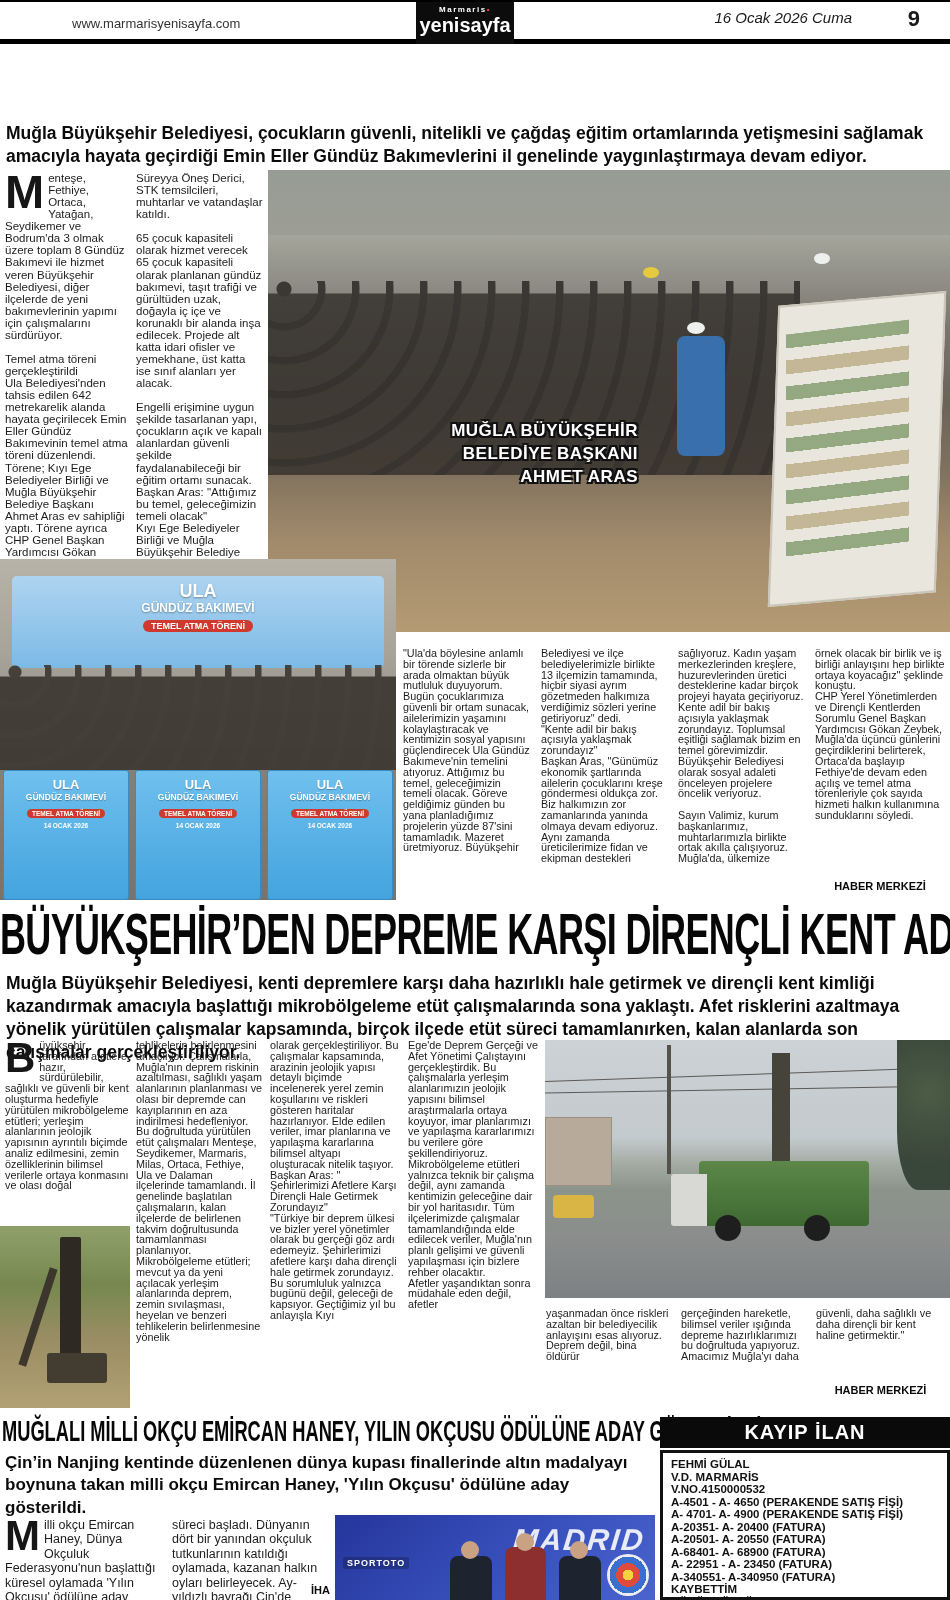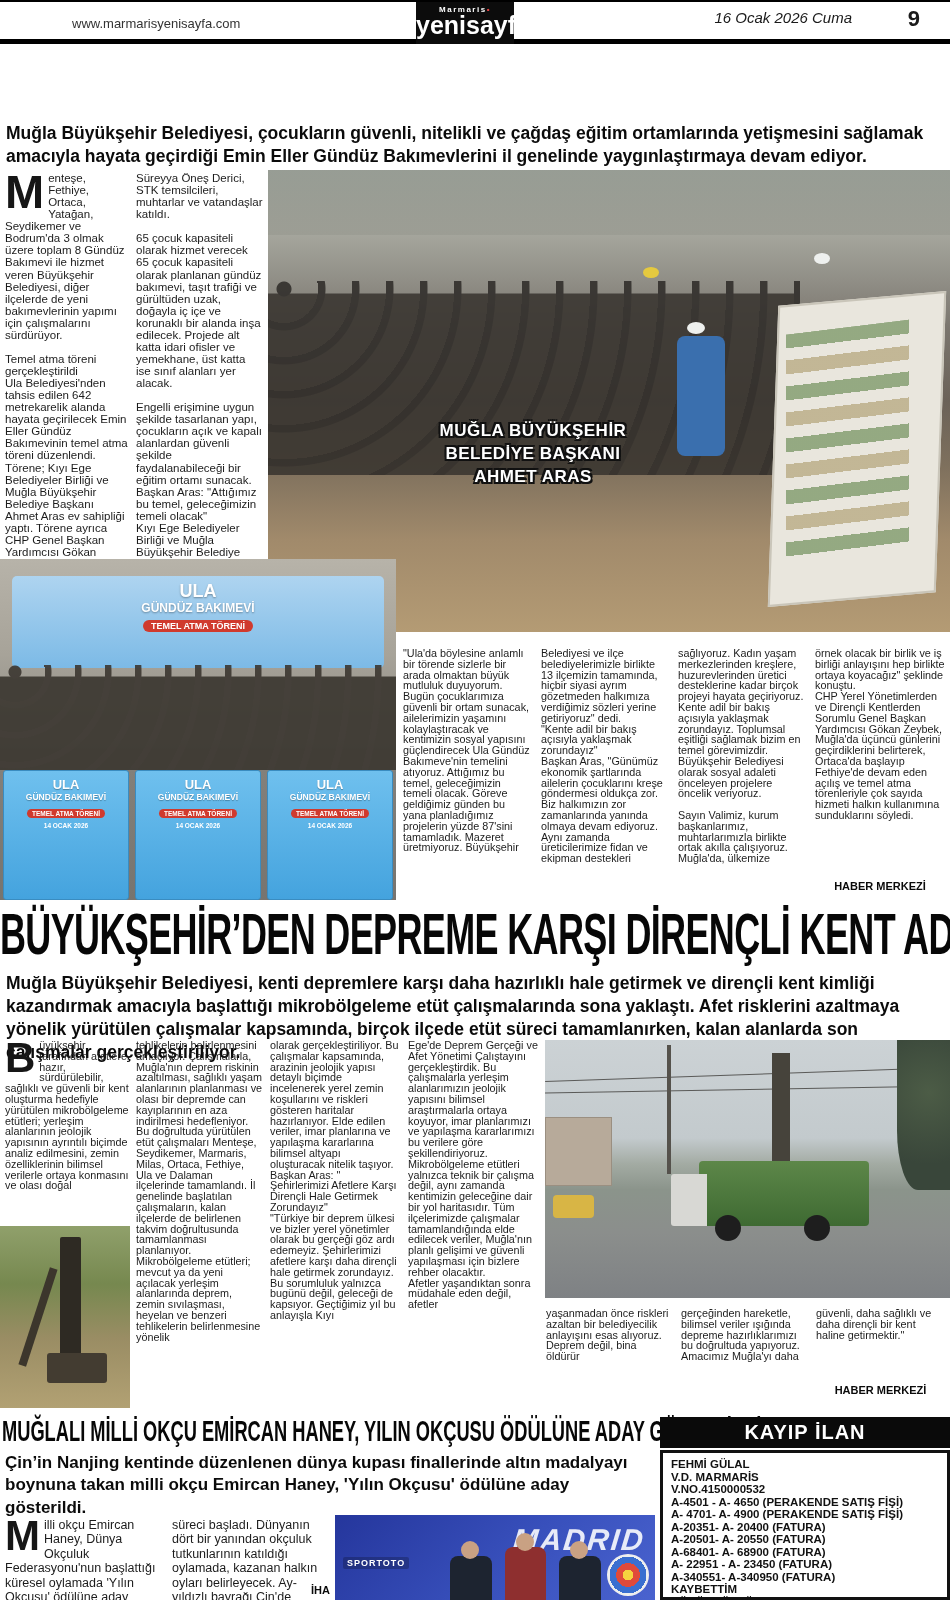--- a/index.html
+++ b/index.html
@@ -5,21 +5,21 @@
   html,body{margin:0;padding:0;background:#e9e9e9;}
   #page{position:relative;width:950px;height:1600px;background:#ffffff;overflow:hidden;
         font-family:"Liberation Sans",sans-serif;color:#1a1a1a;margin:0 auto;}
   .abs{position:absolute;}
   
   .site{font-size:13px;color:#333;}
   .rule{background:#000;}
   .logo{background:#0c0c0c;color:#fff;text-align:center;padding-top:3px;box-sizing:border-box;}
   .logo-top{font-size:8px;letter-spacing:1.5px;font-weight:bold;display:block;line-height:9px;}
   .logo-dot{color:#e44;}
-  .logo-main{font-size:25px;font-weight:bold;letter-spacing:0;display:block;line-height:22px;}
+  .logo-main{font-size:20px;font-weight:bold;letter-spacing:0;display:block;line-height:22px;}
   .date{font-size:15px;font-weight:normal;font-style:italic;}
   .pagenum{font-size:22px;font-weight:bold;}
   
   .headline{white-space:nowrap;font-weight:bold;color:#070707;line-height:1;letter-spacing:-1px;transform-origin:0 0;display:inline-block;}
   .subhead{font-size:17.5px;font-weight:bold;color:#0b0b0b;line-height:1.32;}
   
   .col{font-size:11.5px;line-height:1.05;color:#1c1c1c;overflow:hidden;}
   .coltext{white-space:pre-line;}
   .col.small{font-size:10.8px;line-height:1.0;}
   .col.big{font-size:12.5px;line-height:1.15;}
@@ -88,21 +88,21 @@
     <div class="abs" style="left:0;top:0;width:100%;height:14%;background:linear-gradient(180deg,#8e948b,#9a9b92);opacity:.8;"></div>
     <div class="abs" style="left:0;top:24%;width:78%;height:42%;
          background:repeating-radial-gradient(circle at 16px 8px,#2d2a27 0 7px,rgba(0,0,0,0) 8px 34px),linear-gradient(180deg,rgba(0,0,0,0) 0 12px,#37332e 13px 100%);opacity:.85;"></div>
     <div class="abs" style="left:74%;top:28%;width:24%;height:64%;background:#e9e6dd;border:2px solid #c9c5b9;transform:skewY(-7deg) rotate(2deg);"></div>
     <div class="abs" style="left:76%;top:34%;width:18%;height:50%;transform:skewY(-7deg);
          background:repeating-linear-gradient(180deg,#7f9a6b 0 14px,#e9e6dd 14px 26px,#b9ab84 26px 40px,#e9e6dd 40px 52px);opacity:.8;"></div>
     <div class="abs" style="left:60%;top:36%;width:7%;height:26%;background:#3a6fae;border-radius:8px;"></div>
     <div class="abs" style="left:61.5%;top:33%;width:18px;height:12px;border-radius:50%;background:#eef0ee;"></div>
     <div class="abs" style="left:55%;top:21%;width:16px;height:11px;border-radius:50%;background:#e5c93f;"></div>
     <div class="abs" style="left:80%;top:18%;width:16px;height:11px;border-radius:50%;background:#eef0ee;"></div>
-    <div class="abs caption-overlay" style="left:160px;top:250px;width:210px;">
+    <div class="abs caption-overlay" style="left:160px;top:250px;width:210px;text-align:right;">
       <div>MUĞLA BÜYÜKŞEHİR</div>
       <div>BELEDİYE BAŞKANI</div>
       <div>AHMET ARAS</div>
     </div>
   </div>
 
   <div class="abs photo" style="left:0;top:559px;width:396px;height:341px;z-index:5;
        background:linear-gradient(180deg,#b7b3a9 0%,#a7a399 28%,#918e86 50%,#83807a 62%,#77746f 100%);">
     <div class="abs banner" style="left:3%;top:5%;width:94%;height:27%;">
       <div class="banner-l1">ULA</div>

